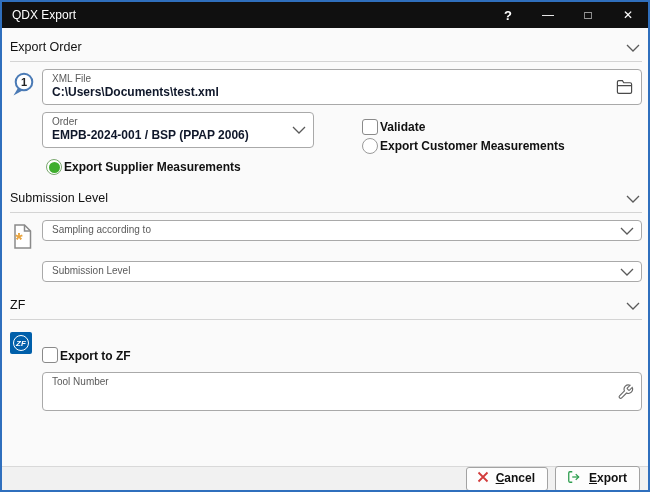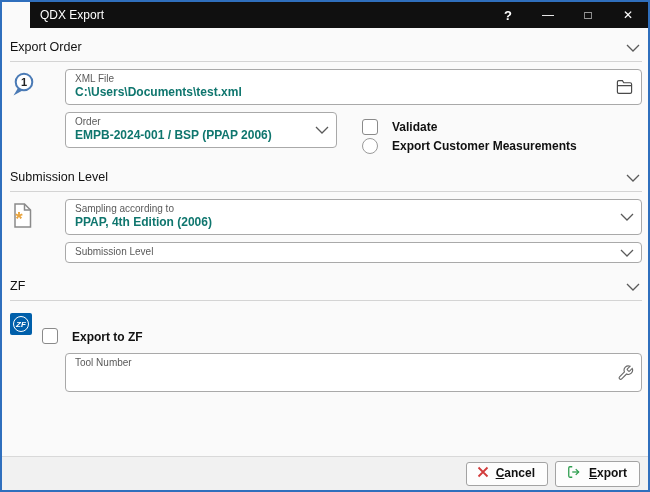--- a/index.html
+++ b/index.html
@@ -13,21 +13,20 @@
     display: flex; flex-direction: column;
     overflow: hidden;
   }
 
   
   .titlebar {
     height: 26px; flex: none;
     background: #101010; color: #fff;
     display: flex; align-items: center;
     font-size: 12px;
-    margin-left: 28px;
   }
   .titlebar .title { padding-left: 10px; flex: 1; }
   .win-btn {
     width: 40px; height: 26px; flex: none;
     display: flex; align-items: center; justify-content: center;
     font-size: 12px; color: #fff; cursor: default;
   }
   .win-btn.help { font-size: 13px; font-weight: bold; }
 
   
@@ -39,35 +38,35 @@
     border-bottom: 1px solid #d4d4d4;
   }
   .section-header .stitle { font-size: 12.5px; font-weight: normal; color: #111; }
 
   .row { display: flex; align-items: flex-start; margin-top: 7px; }
   .gutter { width: 32px; flex: none; padding-top: 3px; }
 
   .field {
     position: relative;
     border: 1px solid #a9a9a9; border-radius: 4px;
-    background: #fff; padding: 3px 26px 4px 9px; margin-left: 23px;
+    background: #fff; padding: 3px 26px 4px 9px;
   }
   .field .flabel { font-size: 10px; color: #5a5a5a; line-height: 12px; }
-  .field .fvalue { font-size: 12px; font-weight: bold; color: #0f766e; line-height: 15px; min-height: 15px; white-space: nowrap; overflow: hidden; }
+  .field .fvalue { font-size: 12px; font-weight: bold; color: #0f172a; line-height: 15px; min-height: 15px; white-space: nowrap; overflow: hidden; }
   .field .right-icon {
     position: absolute; right: 7px; top: 50%; transform: translateY(-50%);
     display: flex; align-items: center;
   }
   .grow { flex: 1; }
 
   .two-col { display: flex; }
   .col-left { width: 314px; flex: none; }
   .col-right { flex: 1; padding-left: 6px; }
 
-  .check-row { display: flex; align-items: center; gap: 14px; }
+  .check-row { display: flex; align-items: center; gap: 2px; }
   .checkbox {
     width: 16px; height: 16px; flex: none;
     border: 1px solid #8a8a8a; border-radius: 3px; background: #fff;
   }
   .radio {
     width: 16px; height: 16px; flex: none;
     border: 1px solid #9a9a9a; border-radius: 50%; background: #fff;
     display: flex; align-items: center; justify-content: center;
   }
   .radio.checked { border-color: #7aa86f; }
@@ -86,21 +85,21 @@
     border-radius: 2px;
   }
   .zf-ring {
     width: 16px; height: 16px; border: 1.5px solid #fff; border-radius: 50%;
     color: #fff; font-size: 8px; font-weight: bold; font-style: italic;
     display: flex; align-items: center; justify-content: center;
   }
 
   
   .footer {
-    flex: none; height: 34px;
+    flex: none; height: 24px;
     background: #f1f1f1; border-top: 1px solid #d9d9d9;
     display: flex; align-items: center; justify-content: flex-end;
     gap: 7px; padding-right: 8px;
   }
   .btn {
     display: flex; align-items: center; gap: 7px;
     border: 1px solid #a3a3a3; border-radius: 3px;
     background: #fdfdfd; padding: 3px 12px 4px 10px;
     font-size: 12px; font-weight: 600; color: #111; cursor: default;
     font-family: inherit;
@@ -156,20 +155,24 @@
       <div class="col-left">
         <div class="field" style="width:272px;">
           <div class="flabel">Order</div>
           <div class="fvalue">EMPB-2024-001 / BSP (PPAP 2006)</div>
           <span class="right-icon">
             <svg width="14" height="8" viewBox="0 0 14 8">
                 <path d="M1 1l6 6 6-6" fill="none" stroke="#5a5a5a" stroke-width="1.3"></path>
               </svg>
           </span>
         </div>
+        <div class="check-row" style="margin-top:11px; margin-left:4px;">
+          <span class="radio checked"></span>
+          <span class="ctrl-label">Export Supplier Measurements</span>
+        </div>
       </div>
       <div class="col-right">
         <div class="check-row" style="margin-top:7px;">
           <span class="checkbox"></span>
           <span class="ctrl-label">Validate</span>
         </div>
         <div class="check-row" style="margin-top:3px;">
           <span class="radio"></span>
           <span class="ctrl-label">Export Customer Measurements</span>
         </div>
@@ -188,21 +191,20 @@
     <div class="row">
       <div class="gutter">
         <svg width="23" height="27" viewBox="0 0 23 27">
           <path d="M5 2 H14.5 L20.5 8 V25 H5 Z" fill="#fff" stroke="#8a8a8a" stroke-width="1.5"></path>
           <path d="M14.5 2 V8 H20.5" fill="none" stroke="#8a8a8a" stroke-width="1.5"></path>
           <text x="9" y="23" text-anchor="middle" font-size="19" font-weight="bold" fill="#e8a33d">*</text>
         </svg>
       </div>
       <div class="field grow">
         <div class="flabel">Sampling according to</div>
-        <div class="fvalue">PPAP, 4th Edition (2006)</div>
         <span class="right-icon">
           <svg width="14" height="8" viewBox="0 0 14 8">
               <path d="M1 1l6 6 6-6" fill="none" stroke="#5a5a5a" stroke-width="1.3"></path>
             </svg>
         </span>
       </div>
     </div>
 
     <div class="row" style="margin-left:32px;">
       <div class="field grow">

